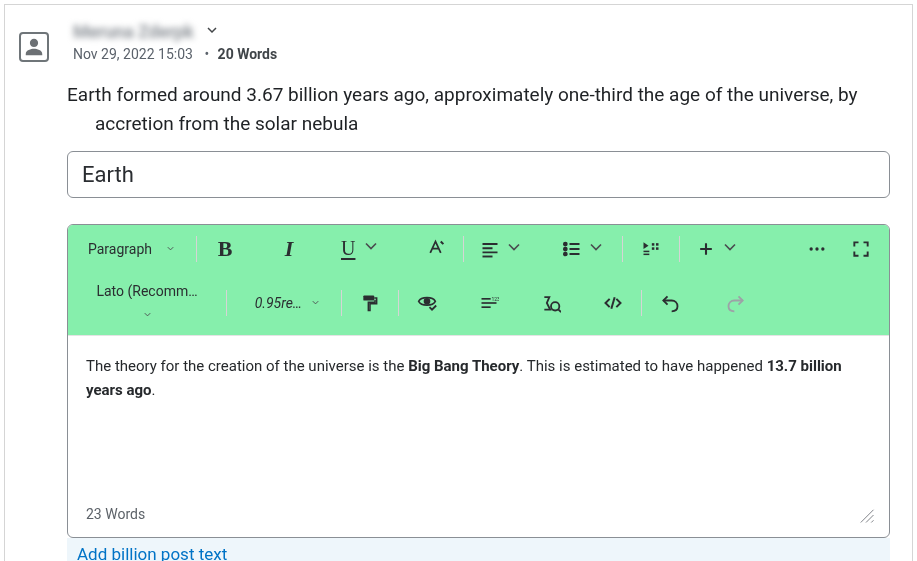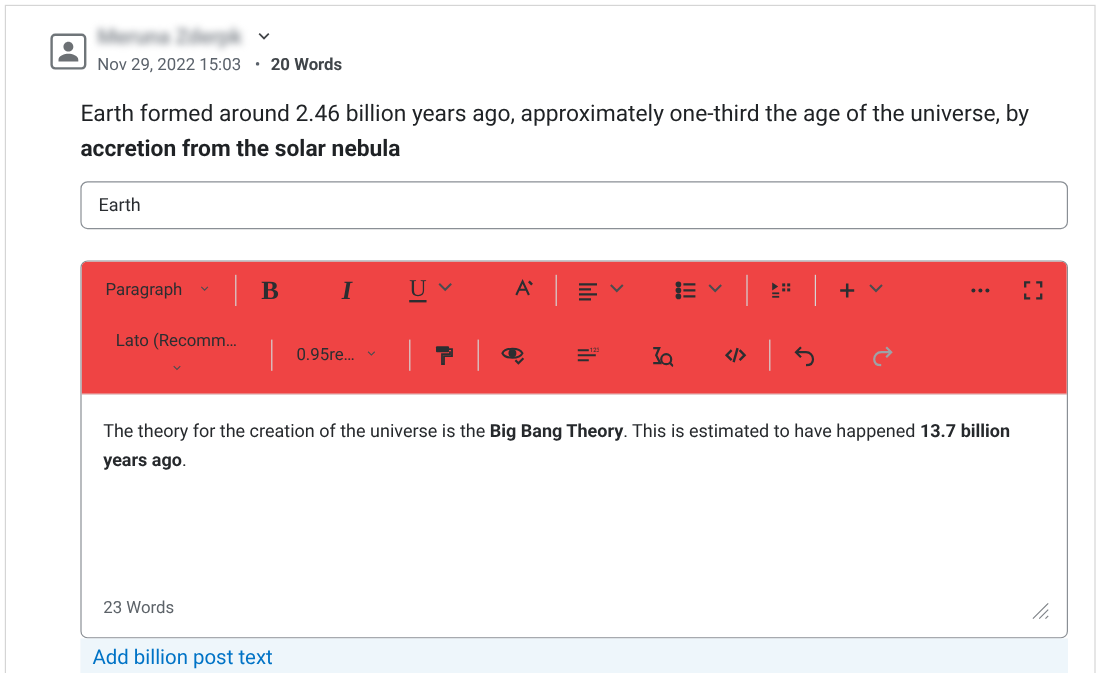--- a/index.html
+++ b/index.html
@@ -9,23 +9,22 @@
       padding: 4px;
       width: 917px;
     }
     .post-container {
       border: 1px solid #d5d5d5;
       padding: 16px 22px 18px 14px;
       background: #fff;
     }
     .post-header {
       display: flex;
-      align-items: center;
-      gap: 9px;
-      margin-left: 23px;
+      align-items: flex-end;
+      gap: 24px;
     }
     .avatar {
       width: 30px; height: 30px;
       border: 2px solid #6f7579;
       border-radius: 4px;
       display: flex; align-items: center; justify-content: center;
       margin-top: 2px;
       flex-shrink: 0;
     }
     .avatar svg { width: 22px; height: 22px; fill: #6c7074; }
@@ -49,38 +48,38 @@
     .post-body {
       margin-left: 48px;
       margin-top: 18px;
     }
     .quoted-text {
       font-size: 19px;
       color: #1f2225;
       line-height: 1.55;
       margin-bottom: 12px;
     }
-    .quoted-text b { font-weight: 700; }
+    .quoted-text b { font-weight: 400; margin-left: 28px; }
     .title-input {
       width: 100%;
       border: 1px solid #8a8f95;
       border-radius: 6px;
       padding: 10px 14px;
-      font-size: 15px;
+      font-size: 22px;
       color: #2a2d31;
       margin-bottom: 26px;
       font-family: inherit;
     }
     .editor {
       border: 1px solid #8a8f95;
       border-radius: 6px;
       overflow: hidden;
     }
     .toolbar {
-      background: #ef4444;
+      background: #86efac;
       border-bottom: 1px solid #e4e4e4;
     }
     .toolbar-row {
       display: flex;
       align-items: center;
       padding: 8px 14px;
       gap: 0;
     }
     .toolbar-row:first-child { padding-top: 10px; }
     .tb-group {
@@ -98,21 +97,21 @@
       display: flex;
       align-items: center;
       gap: 8px;
       font-size: 14px;
       color: #2b2e31;
       cursor: pointer;
       padding: 4px 6px;
     }
     .tb-select.wide { width: 100px; justify-content: space-between; }
     .tb-select.med { width: 130px; justify-content: space-between; flex-direction: column; }
-    .tb-select.sm { width: 86px; justify-content: flex-start; }
+    .tb-select.sm { width: 86px; justify-content: flex-end; font-style: italic; }
     .tb-chev svg { width: 11px; height: 11px; stroke: #4a4d50; stroke-width: 2; fill: none; }
     .tb-btn {
       display: flex;
       align-items: center;
       justify-content: center;
       width: 28px; height: 28px;
       color: #2b2e31;
       cursor: pointer;
     }
     .tb-btn.wide-ico { width: auto; gap: 4px; padding: 0 2px; }
@@ -173,21 +172,21 @@
       <div class="meta-row">
         <span>Nov 29, 2022 15:03</span>
         <span class="meta-bullet">•</span>
         <span class="meta-words">20 Words</span>
       </div>
     </div>
   </div>
 
   <div class="post-body">
     <div class="quoted-text">
-      <span>Earth formed around 2.46 billion years ago, approximately one-third the age of the universe, by </span><b>accretion from the solar nebula</b>
+      <span>Earth formed around 3.67 billion years ago, approximately one-third the age of the universe, by </span><b>accretion from the solar nebula</b>
     </div>
 
     <input class="title-input" type="text" value="Earth" style="">
 
     <div class="editor">
       <div class="toolbar">
 
         <div class="toolbar-row">
           <div class="tb-select wide">
             <span>Paragraph</span>

